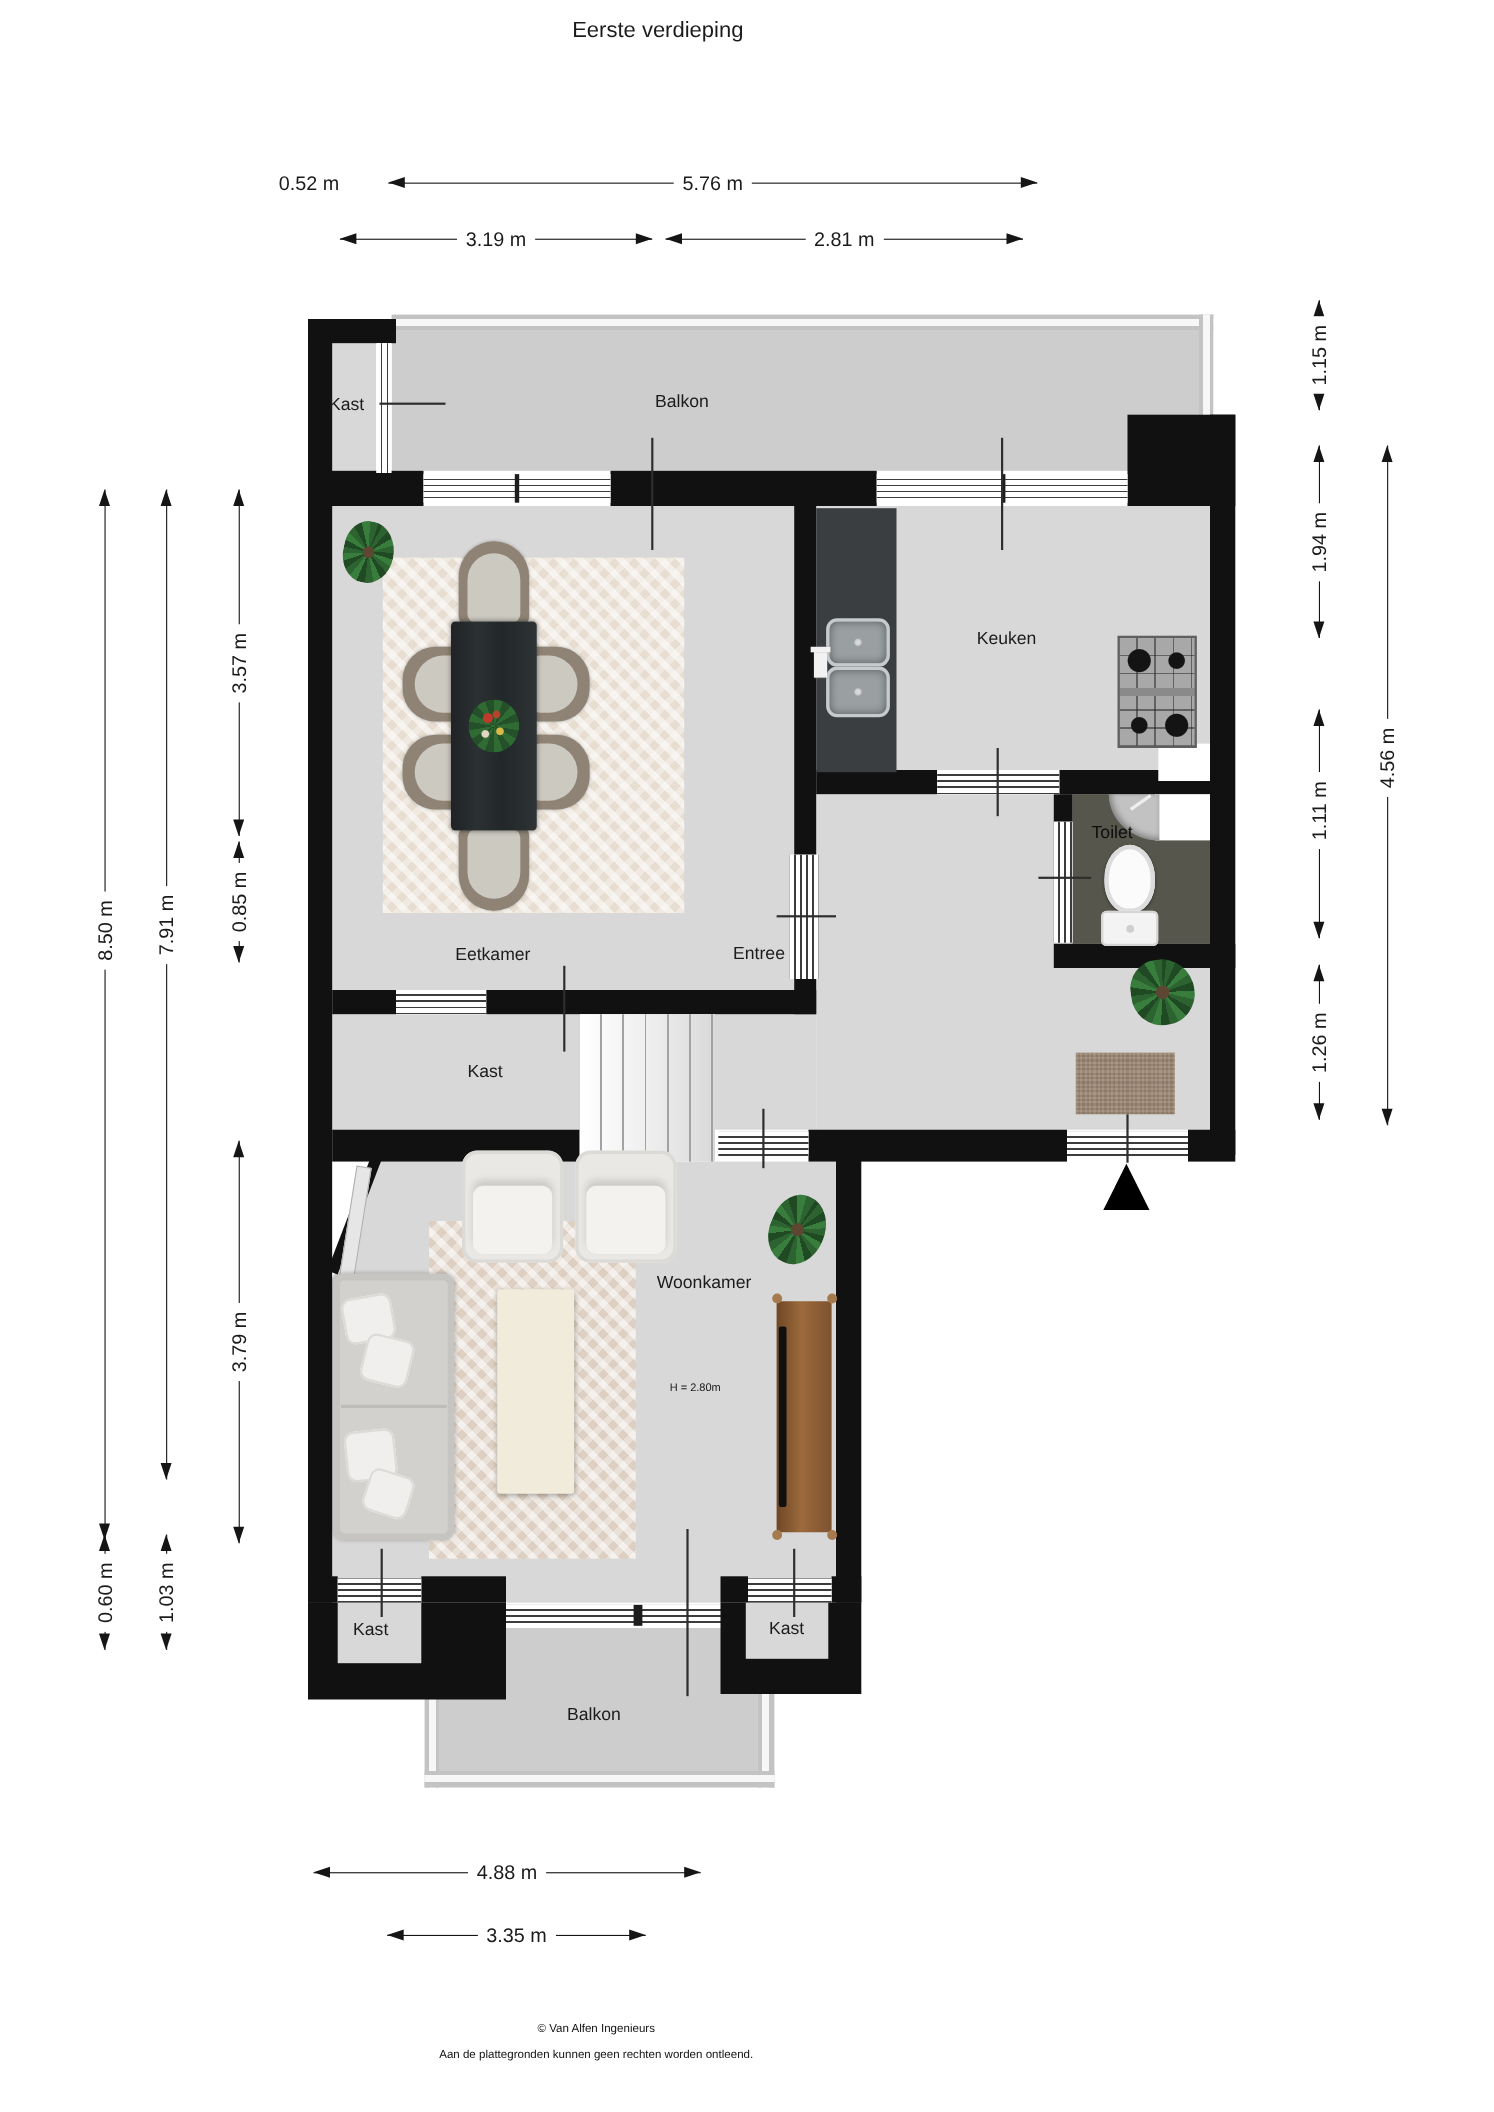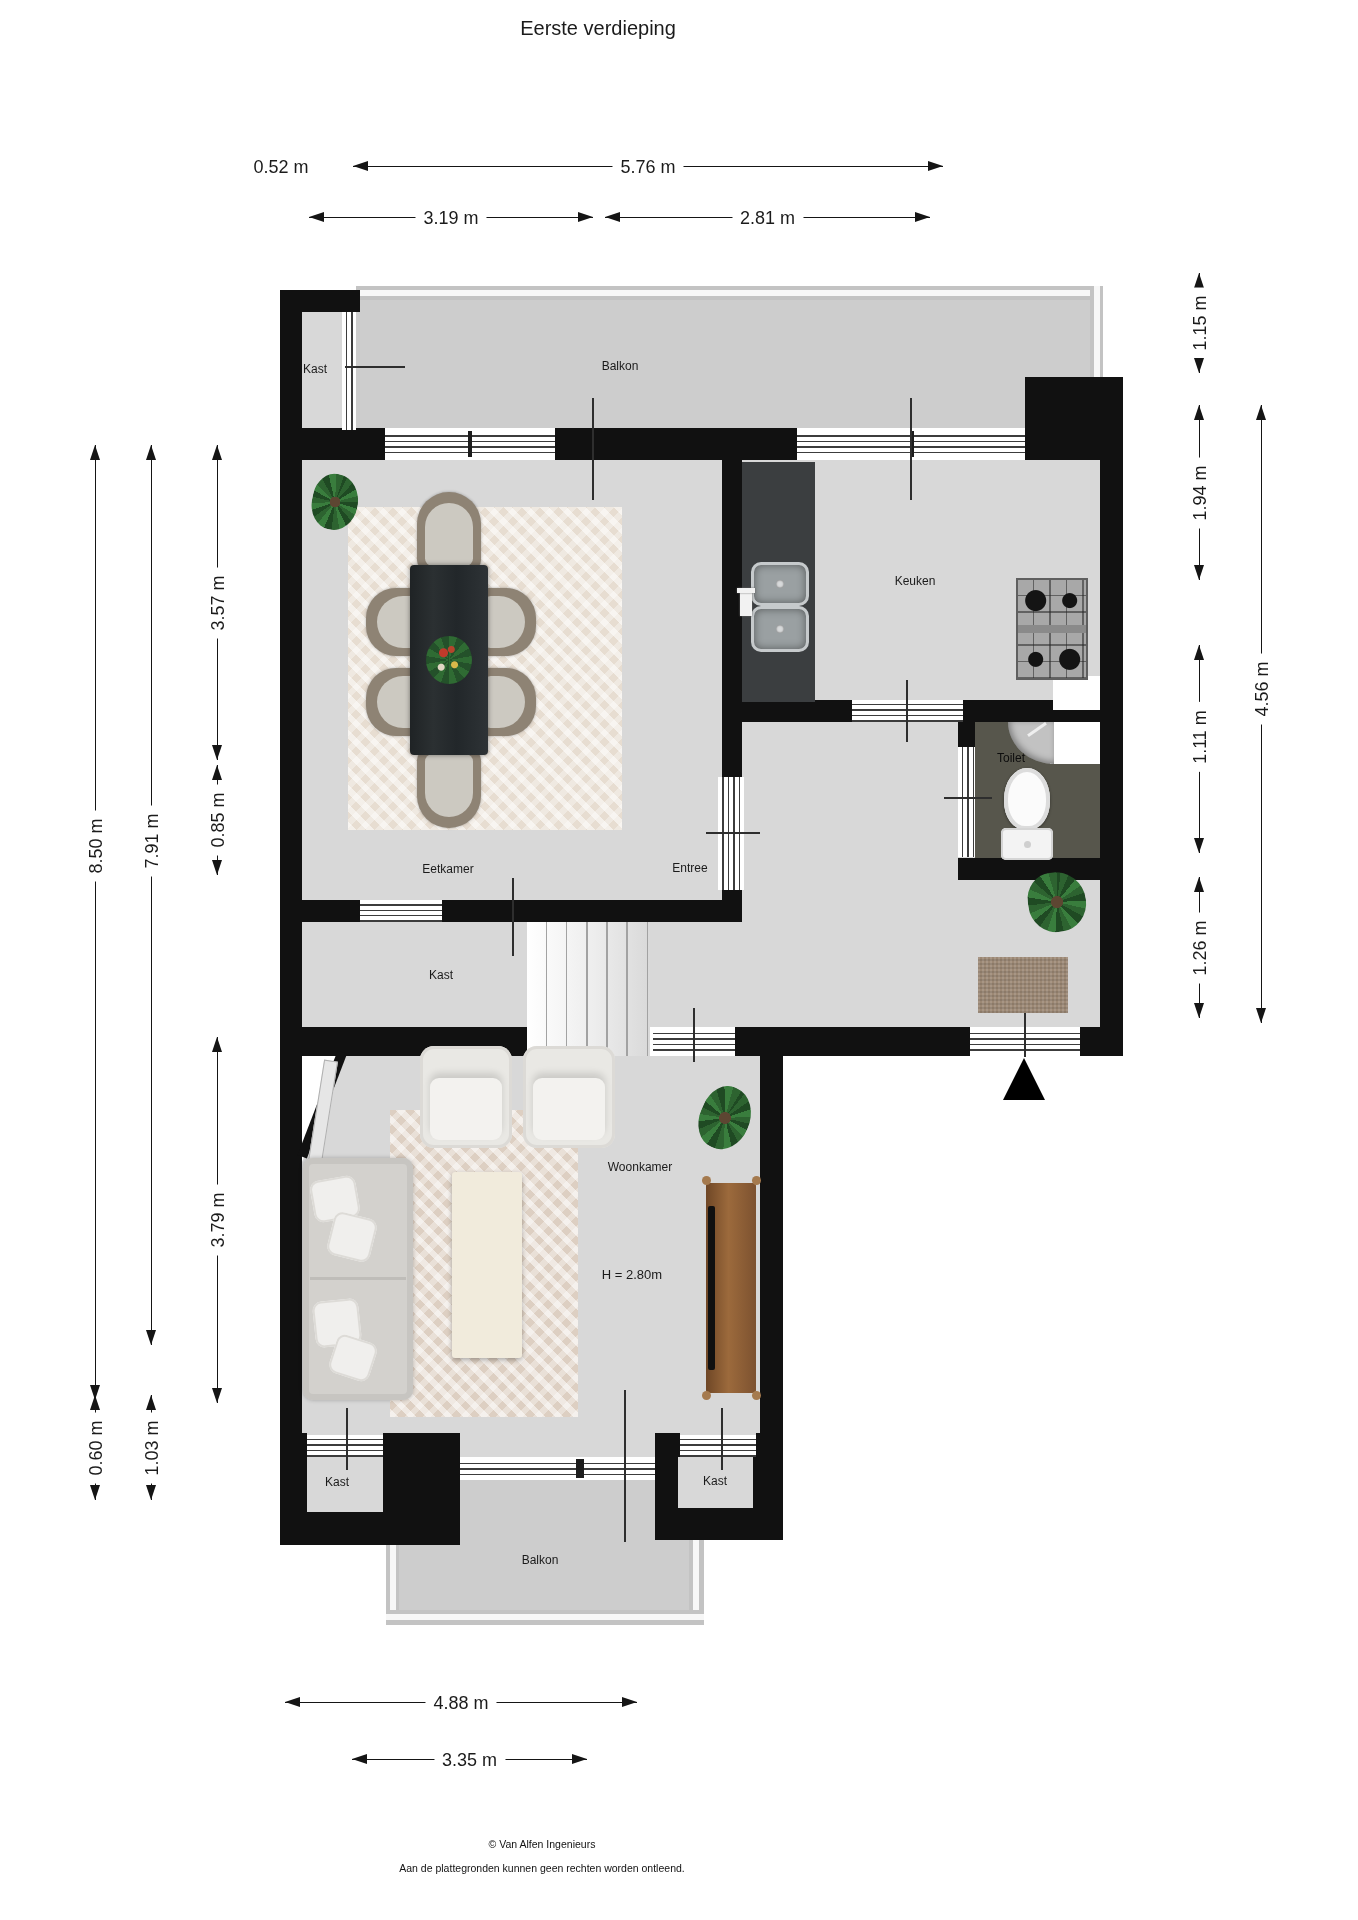--- a/index.html
+++ b/index.html
@@ -11,22 +11,22 @@
   .floor-balc{position:absolute;background:#cdcdcd;}
   .floor-wc{position:absolute;background:#57564c;}
   .win-h{position:absolute;background-color:#fff;
          background-image:repeating-linear-gradient(to bottom,transparent 0 4px,#3c3c3c 4px 5.5px);}
   .win-v{position:absolute;background-color:#fff;
          background-image:repeating-linear-gradient(to right,transparent 0 4px,#3c3c3c 4px 5.5px);}
   .mull{position:absolute;background:#1d1d1d;}
   .rail-h{position:absolute;background:linear-gradient(to bottom,#c3c3c3 0 4px,#f7f7f7 4px 10px,#c3c3c3 10px 14px);}
   .rail-v{position:absolute;background:linear-gradient(to right,#c3c3c3 0 4px,#f7f7f7 4px 10px,#c3c3c3 10px 13px);}
   .tick{position:absolute;background:#2e2e2e;}
-  .room-label{position:absolute;transform:translate(-50%,-50%);font-size:12px;white-space:nowrap;}
-  .sub-label{position:absolute;transform:translate(-50%,-50%);font-size:13px;white-space:nowrap;margin-top:12px;}
+  .room-label{position:absolute;transform:translate(-50%,-50%);font-size:16px;white-space:nowrap;}
+  .sub-label{position:absolute;transform:translate(-50%,-50%);font-size:10px;white-space:nowrap;}
   
   .dim-h{position:absolute;height:0;border-top:1.5px solid #151515;}
   .dim-h::before{content:"";position:absolute;left:0;top:-6px;width:0;height:0;
     border-top:5px solid transparent;border-bottom:5px solid transparent;border-right:15px solid #151515;}
   .dim-h::after{content:"";position:absolute;right:0;top:-6px;width:0;height:0;
     border-top:5px solid transparent;border-bottom:5px solid transparent;border-left:15px solid #151515;}
   .dim-h .lbl{position:absolute;left:50%;top:0;transform:translate(-50%,-50%);
     background:#fff;padding:0 8px;font-size:18px;white-space:nowrap;}
   .dim-v{position:absolute;width:0;border-left:1.5px solid #151515;}
   .dim-v::before{content:"";position:absolute;top:0;left:-6px;width:0;height:0;

